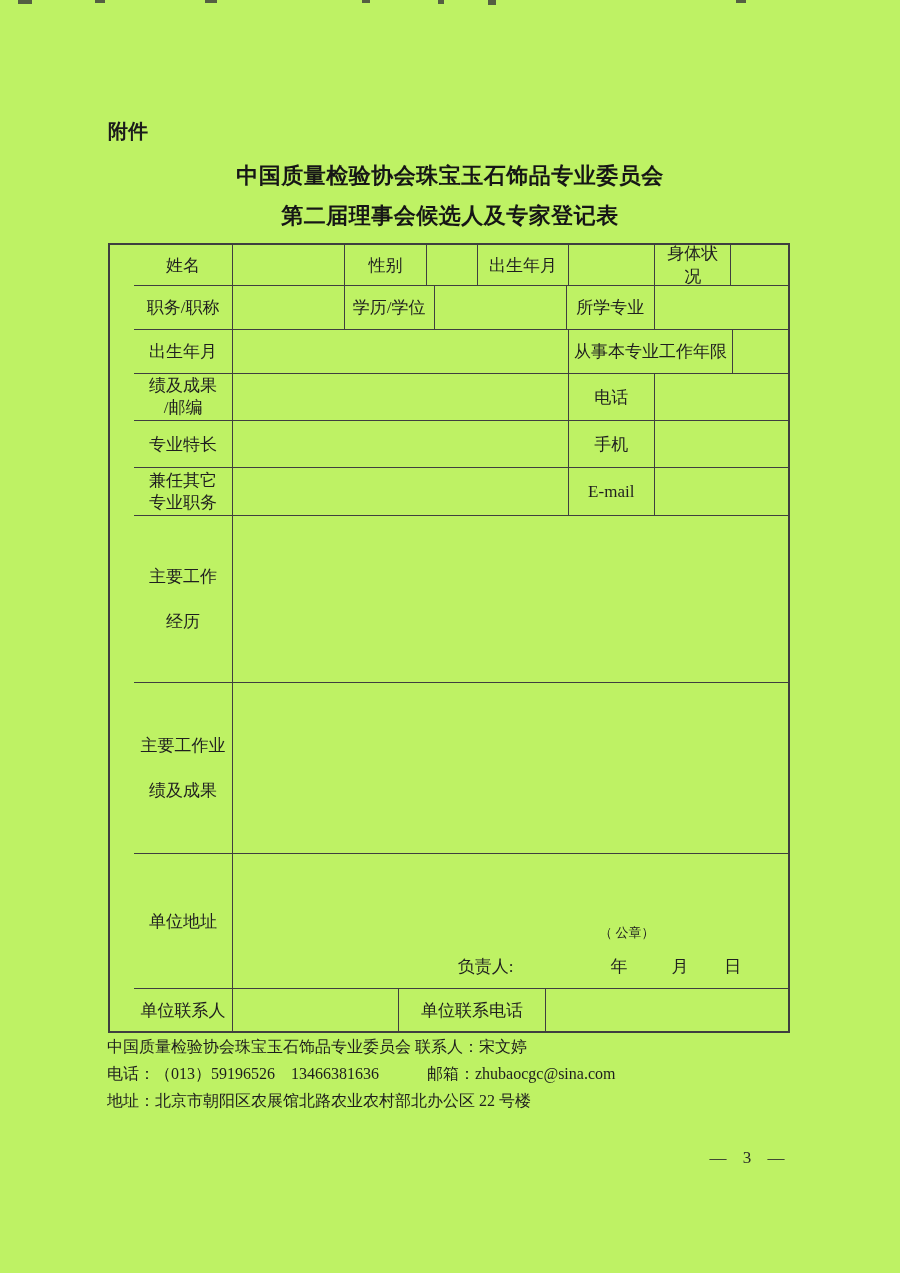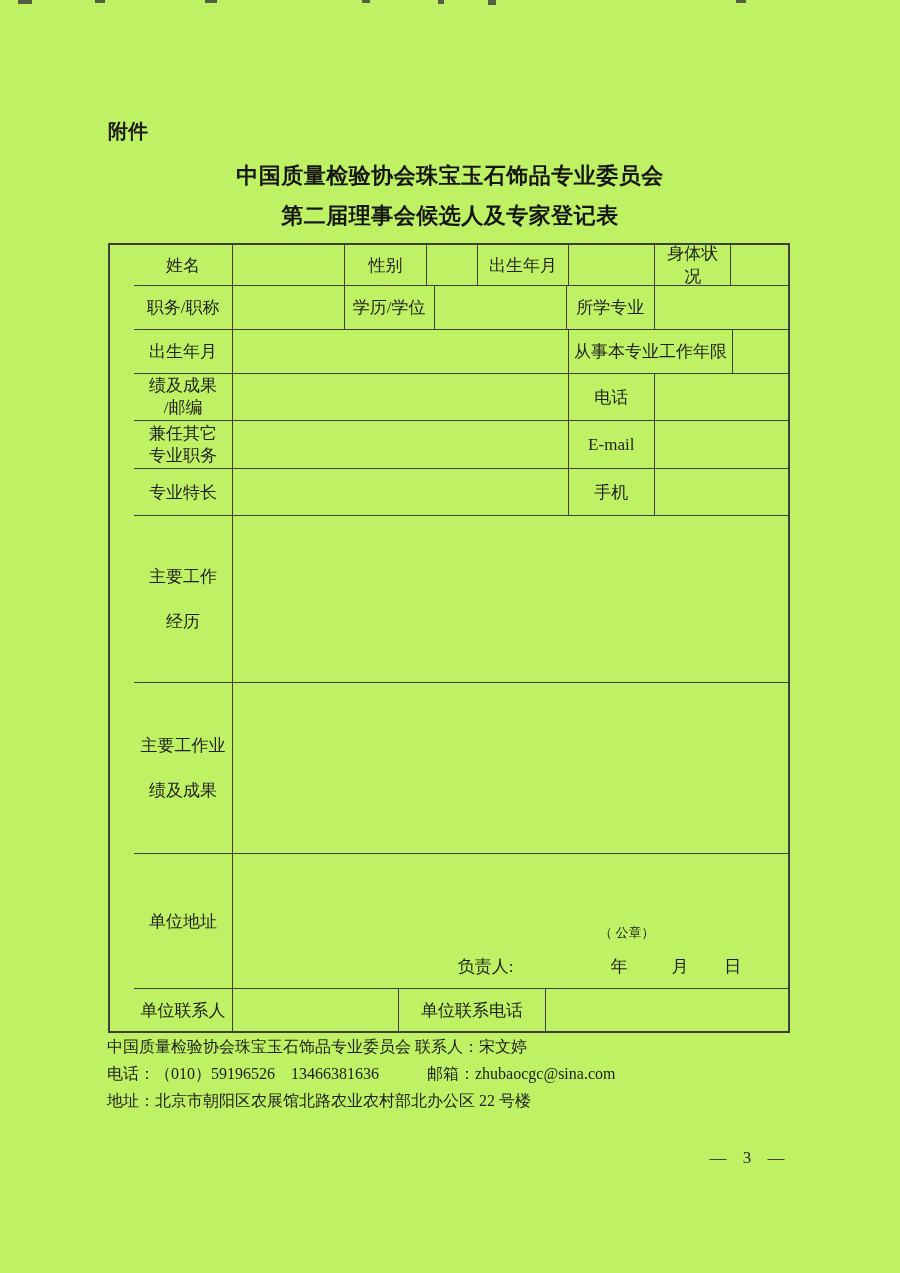--- a/index.html
+++ b/index.html
@@ -112,34 +112,34 @@
     <div class="frow" style="height:47px">
       <div class="fcell two-line" style="width:15%">
         <div>绩及成果</div>
         <div>/邮编</div>
       </div>
       <div class="fcell val" style="width:51.3%"></div>
       <div class="fcell" style="width:13.2%">电话</div>
       <div class="fcell val" style="width:20.5%"></div>
     </div>
 
+    <div class="frow" style="height:47px">
+      <div class="fcell" style="width:15%">专业特长</div>
+      <div class="fcell val" style="width:51.3%"></div>
+      <div class="fcell" style="width:13.2%">手机</div>
+      <div class="fcell val" style="width:20.5%"></div>
+    </div>
+
     <div class="frow" style="height:48px">
       <div class="fcell two-line" style="width:15%">
         <div>兼任其它</div>
         <div>专业职务</div>
       </div>
       <div class="fcell val" style="width:51.3%"></div>
       <div class="fcell" style="width:13.2%">E-mail</div>
-      <div class="fcell val" style="width:20.5%"></div>
-    </div>
-
-    <div class="frow" style="height:47px">
-      <div class="fcell" style="width:15%">专业特长</div>
-      <div class="fcell val" style="width:51.3%"></div>
-      <div class="fcell" style="width:13.2%">手机</div>
       <div class="fcell val" style="width:20.5%"></div>
     </div>
 
     <div class="frow" style="height:167px">
       <div class="fcell two-line spread" style="width:15%">
         <div>主要工作</div>
         <div>经历</div>
       </div>
       <div class="fcell val" style="width:85%"></div>
     </div>
@@ -167,19 +167,19 @@
       <div class="fcell" style="width:15%">单位联系人</div>
       <div class="fcell val" style="width:25.3%"></div>
       <div class="fcell" style="width:22.6%">单位联系电话</div>
       <div class="fcell val" style="width:37.1%"></div>
     </div>
 
   </div>
 
   <div class="footer">
     <div>中国质量检验协会珠宝玉石饰品专业委员会 联系人：宋文婷</div>
-    <div>电话：（010）59196526　13466381636　　　邮箱：zhubaocgc@sina.com</div>
+    <div>电话：（013）59196526　13466381636　　　邮箱：zhubaocgc@sina.com</div>
     <div>地址：北京市朝阳区农展馆北路农业农村部北办公区 22 号楼</div>
   </div>
 
   <div class="pagenum">— 3 —</div>
 
 </div>
 
 </body></html>

